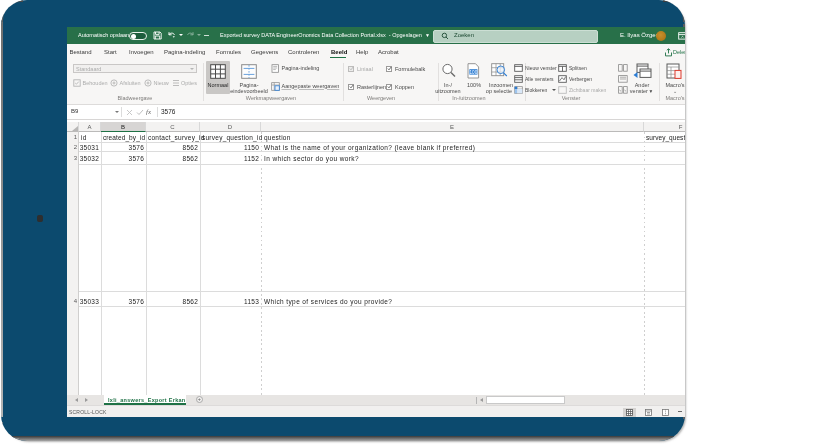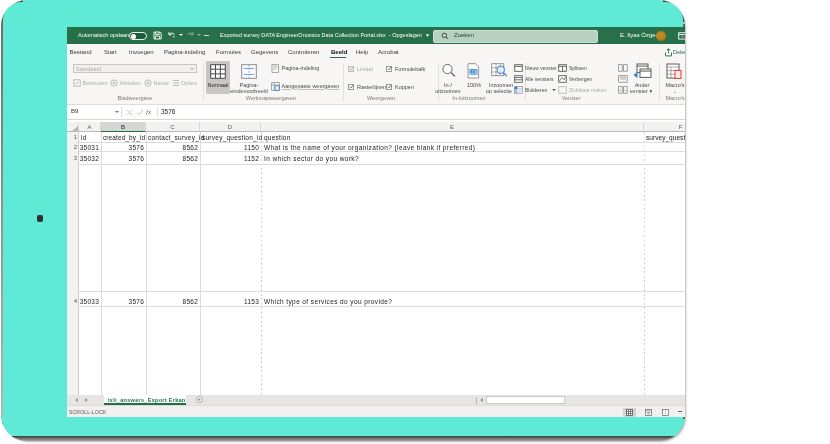--- a/index.html
+++ b/index.html
@@ -1,17 +1,17 @@
 <!DOCTYPE html>
 <html><head>
 <meta charset="utf-8">
 <style>
 html,body{margin:0;padding:0;width:830px;height:444px;background:#fff;font-family:"Liberation Sans",sans-serif;}
 .a{position:absolute;}
-#device{position:absolute;left:1px;top:0;width:684px;height:441px;background:#5eead4;border-radius:26px;overflow:hidden;box-shadow:2px 2px 2px -1px rgba(120,120,120,0.55);}
+#device{position:absolute;left:1px;top:0;width:684px;height:441px;background:#0c4a6e;border-radius:26px;overflow:hidden;box-shadow:2px 2px 2px -1px rgba(120,120,120,0.55);}
 #lrim{position:absolute;left:0;top:22px;bottom:24px;width:2px;background:linear-gradient(to bottom,#6f6f6f,#9a9a9a 60%,#b5b5b5);}
 #rrim{position:absolute;right:0;top:24px;bottom:22px;width:2.5px;background:#5d5d5d;}
 #brim{position:absolute;left:6px;right:6px;bottom:0;height:5px;background:linear-gradient(to bottom,#3a3a3a,#8d8d8d 75%,#a5a5a5);border-radius:0 0 18px 18px;}
 #blc{position:absolute;left:0;bottom:1px;width:16px;height:16px;border-left:2px solid #8d8d8d;border-bottom:2px solid #8d8d8d;border-radius:0 0 0 16px;}
 #tlc{position:absolute;left:0;top:0;width:20px;height:20px;border-left:2px solid #5f5f5f;border-top:2px solid #4a4a4a;border-radius:20px 0 0 0;}
 #trc{position:absolute;right:0;top:0;width:20px;height:20px;border-right:2px solid #555;border-top:2px solid #3d3d3d;border-radius:0 20px 0 0;}
 #cam{position:absolute;left:36px;top:215px;width:6px;height:7px;background:#2e2e2e;border-radius:2px;}
 #home{position:absolute;left:774px;top:203px;width:37px;height:37px;border-radius:50%;
  background:radial-gradient(circle at 50% 38%,#262626 0%,#121212 45%,#040404 72%);}
 #homesq{position:absolute;left:13px;top:12px;width:10px;height:11px;border:1.5px solid #5f5f5f;border-radius:2.5px;background:#191919;}

